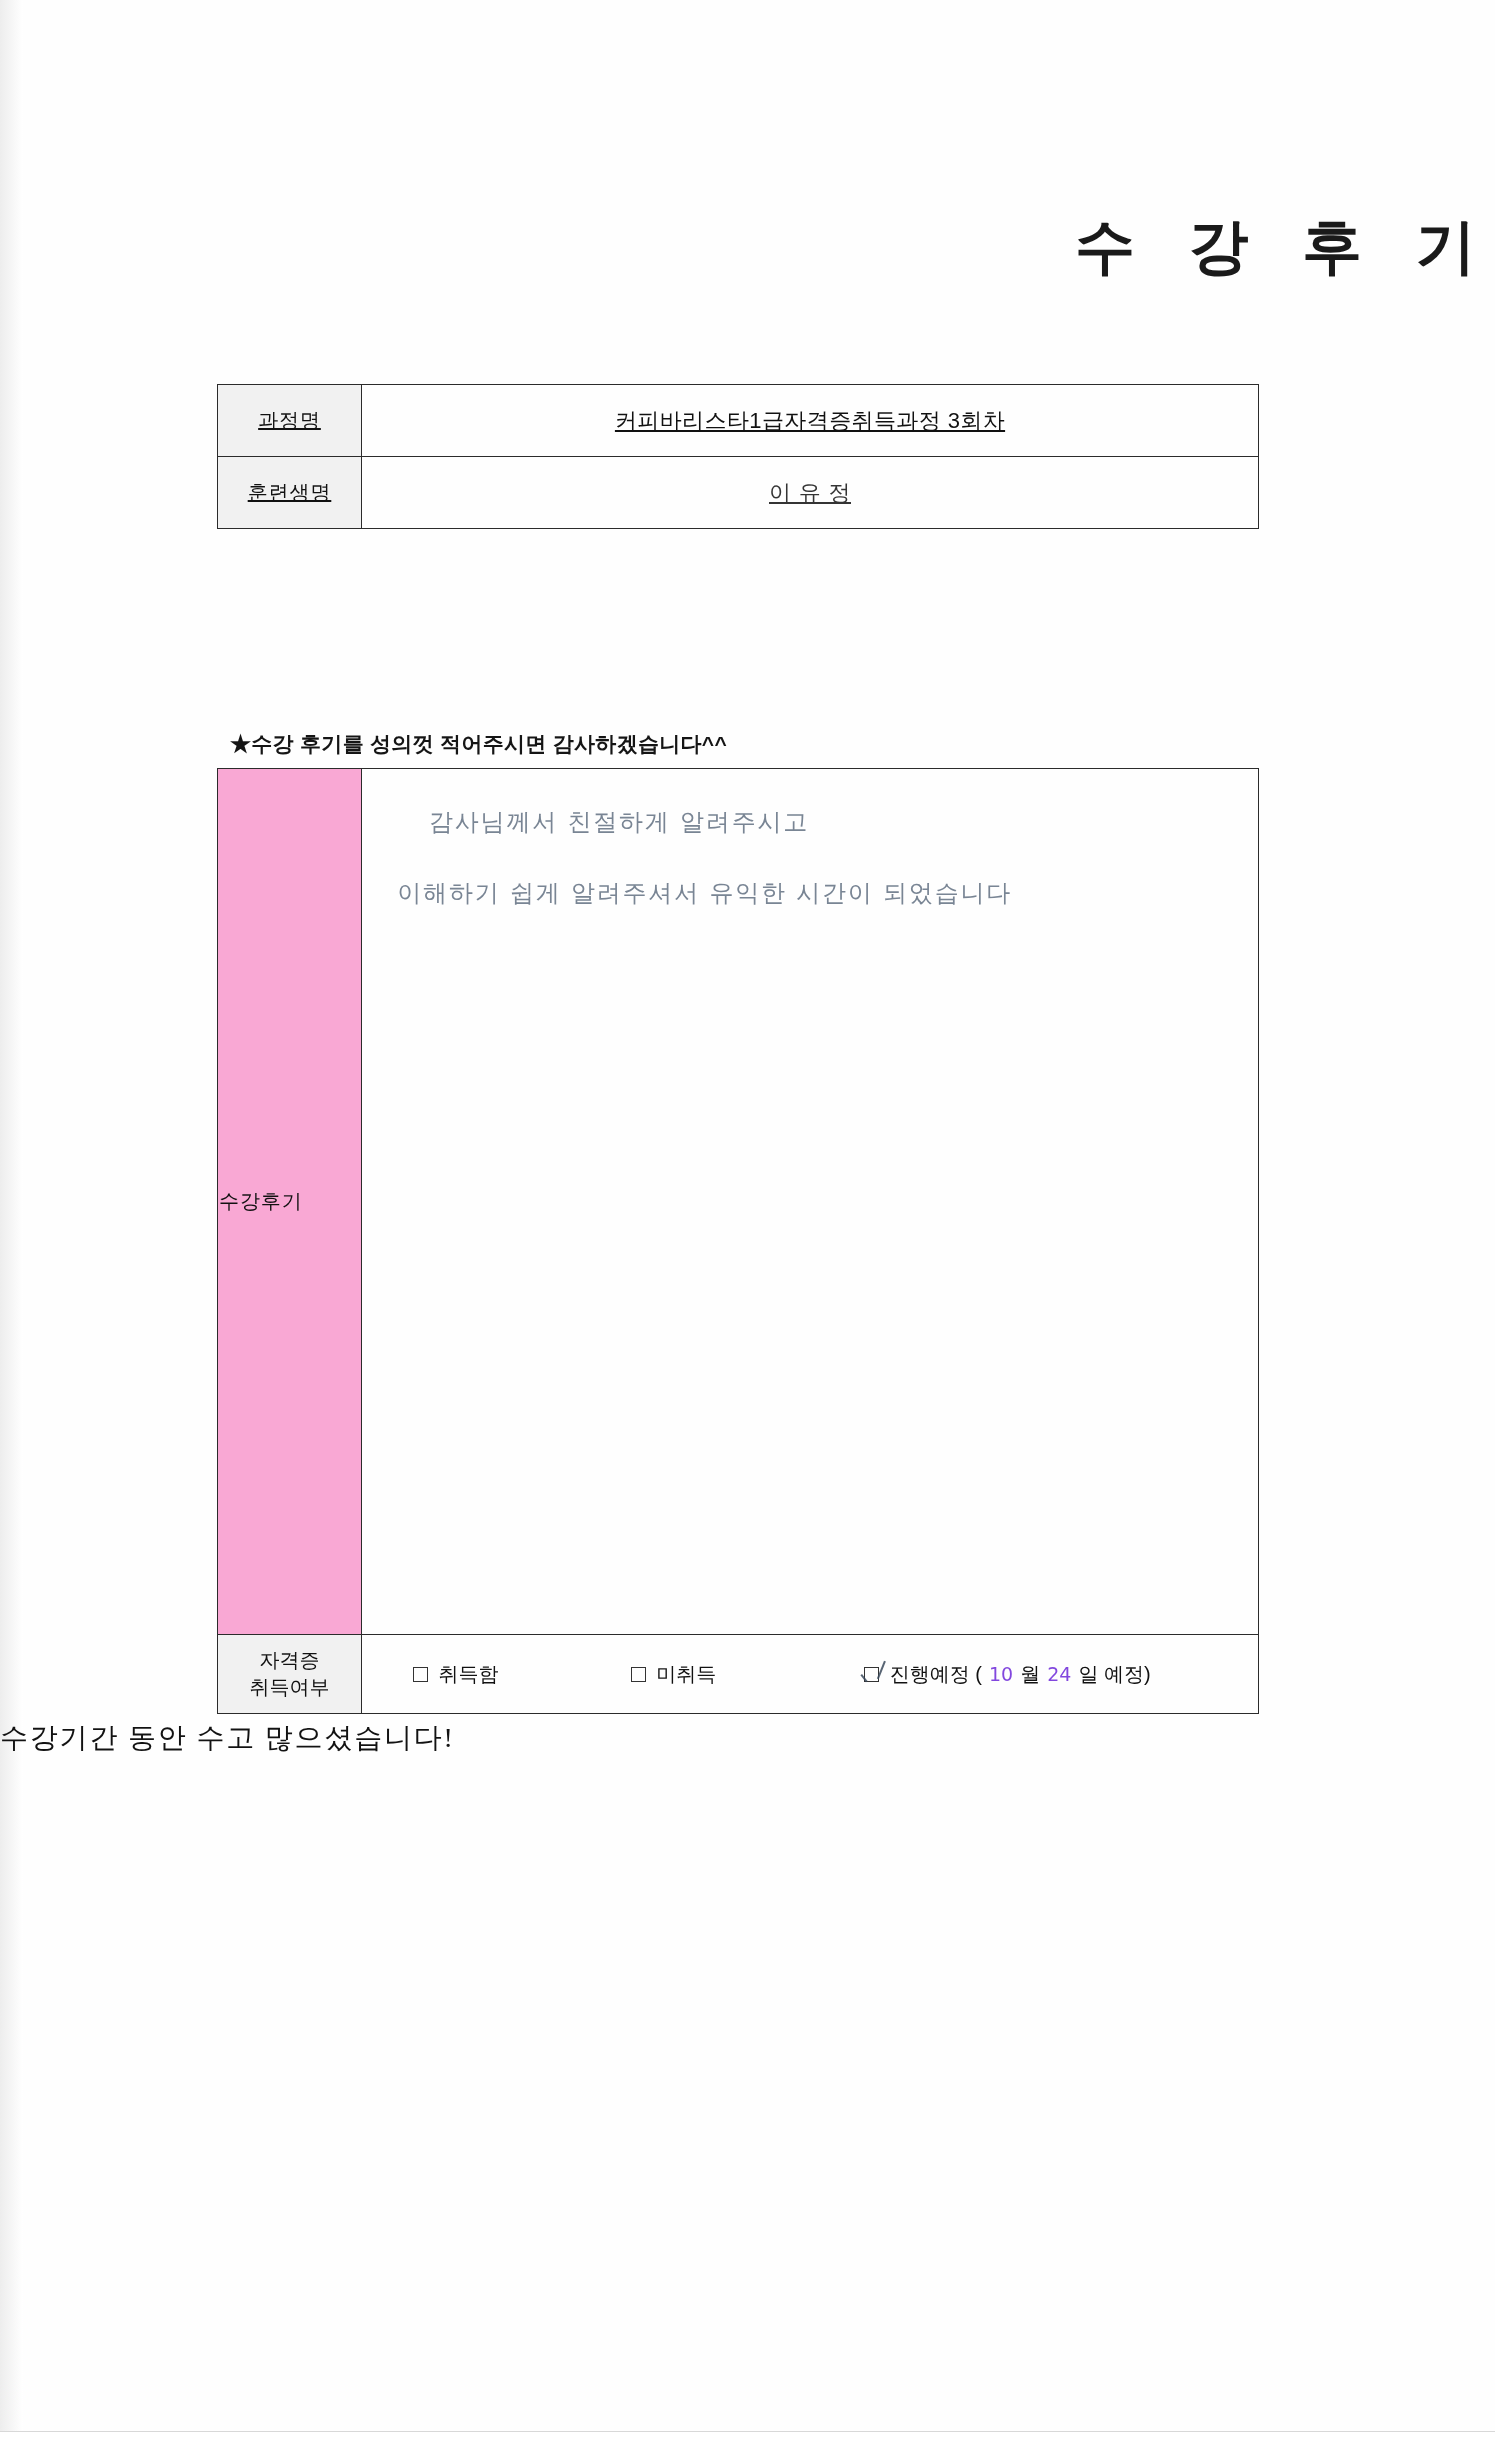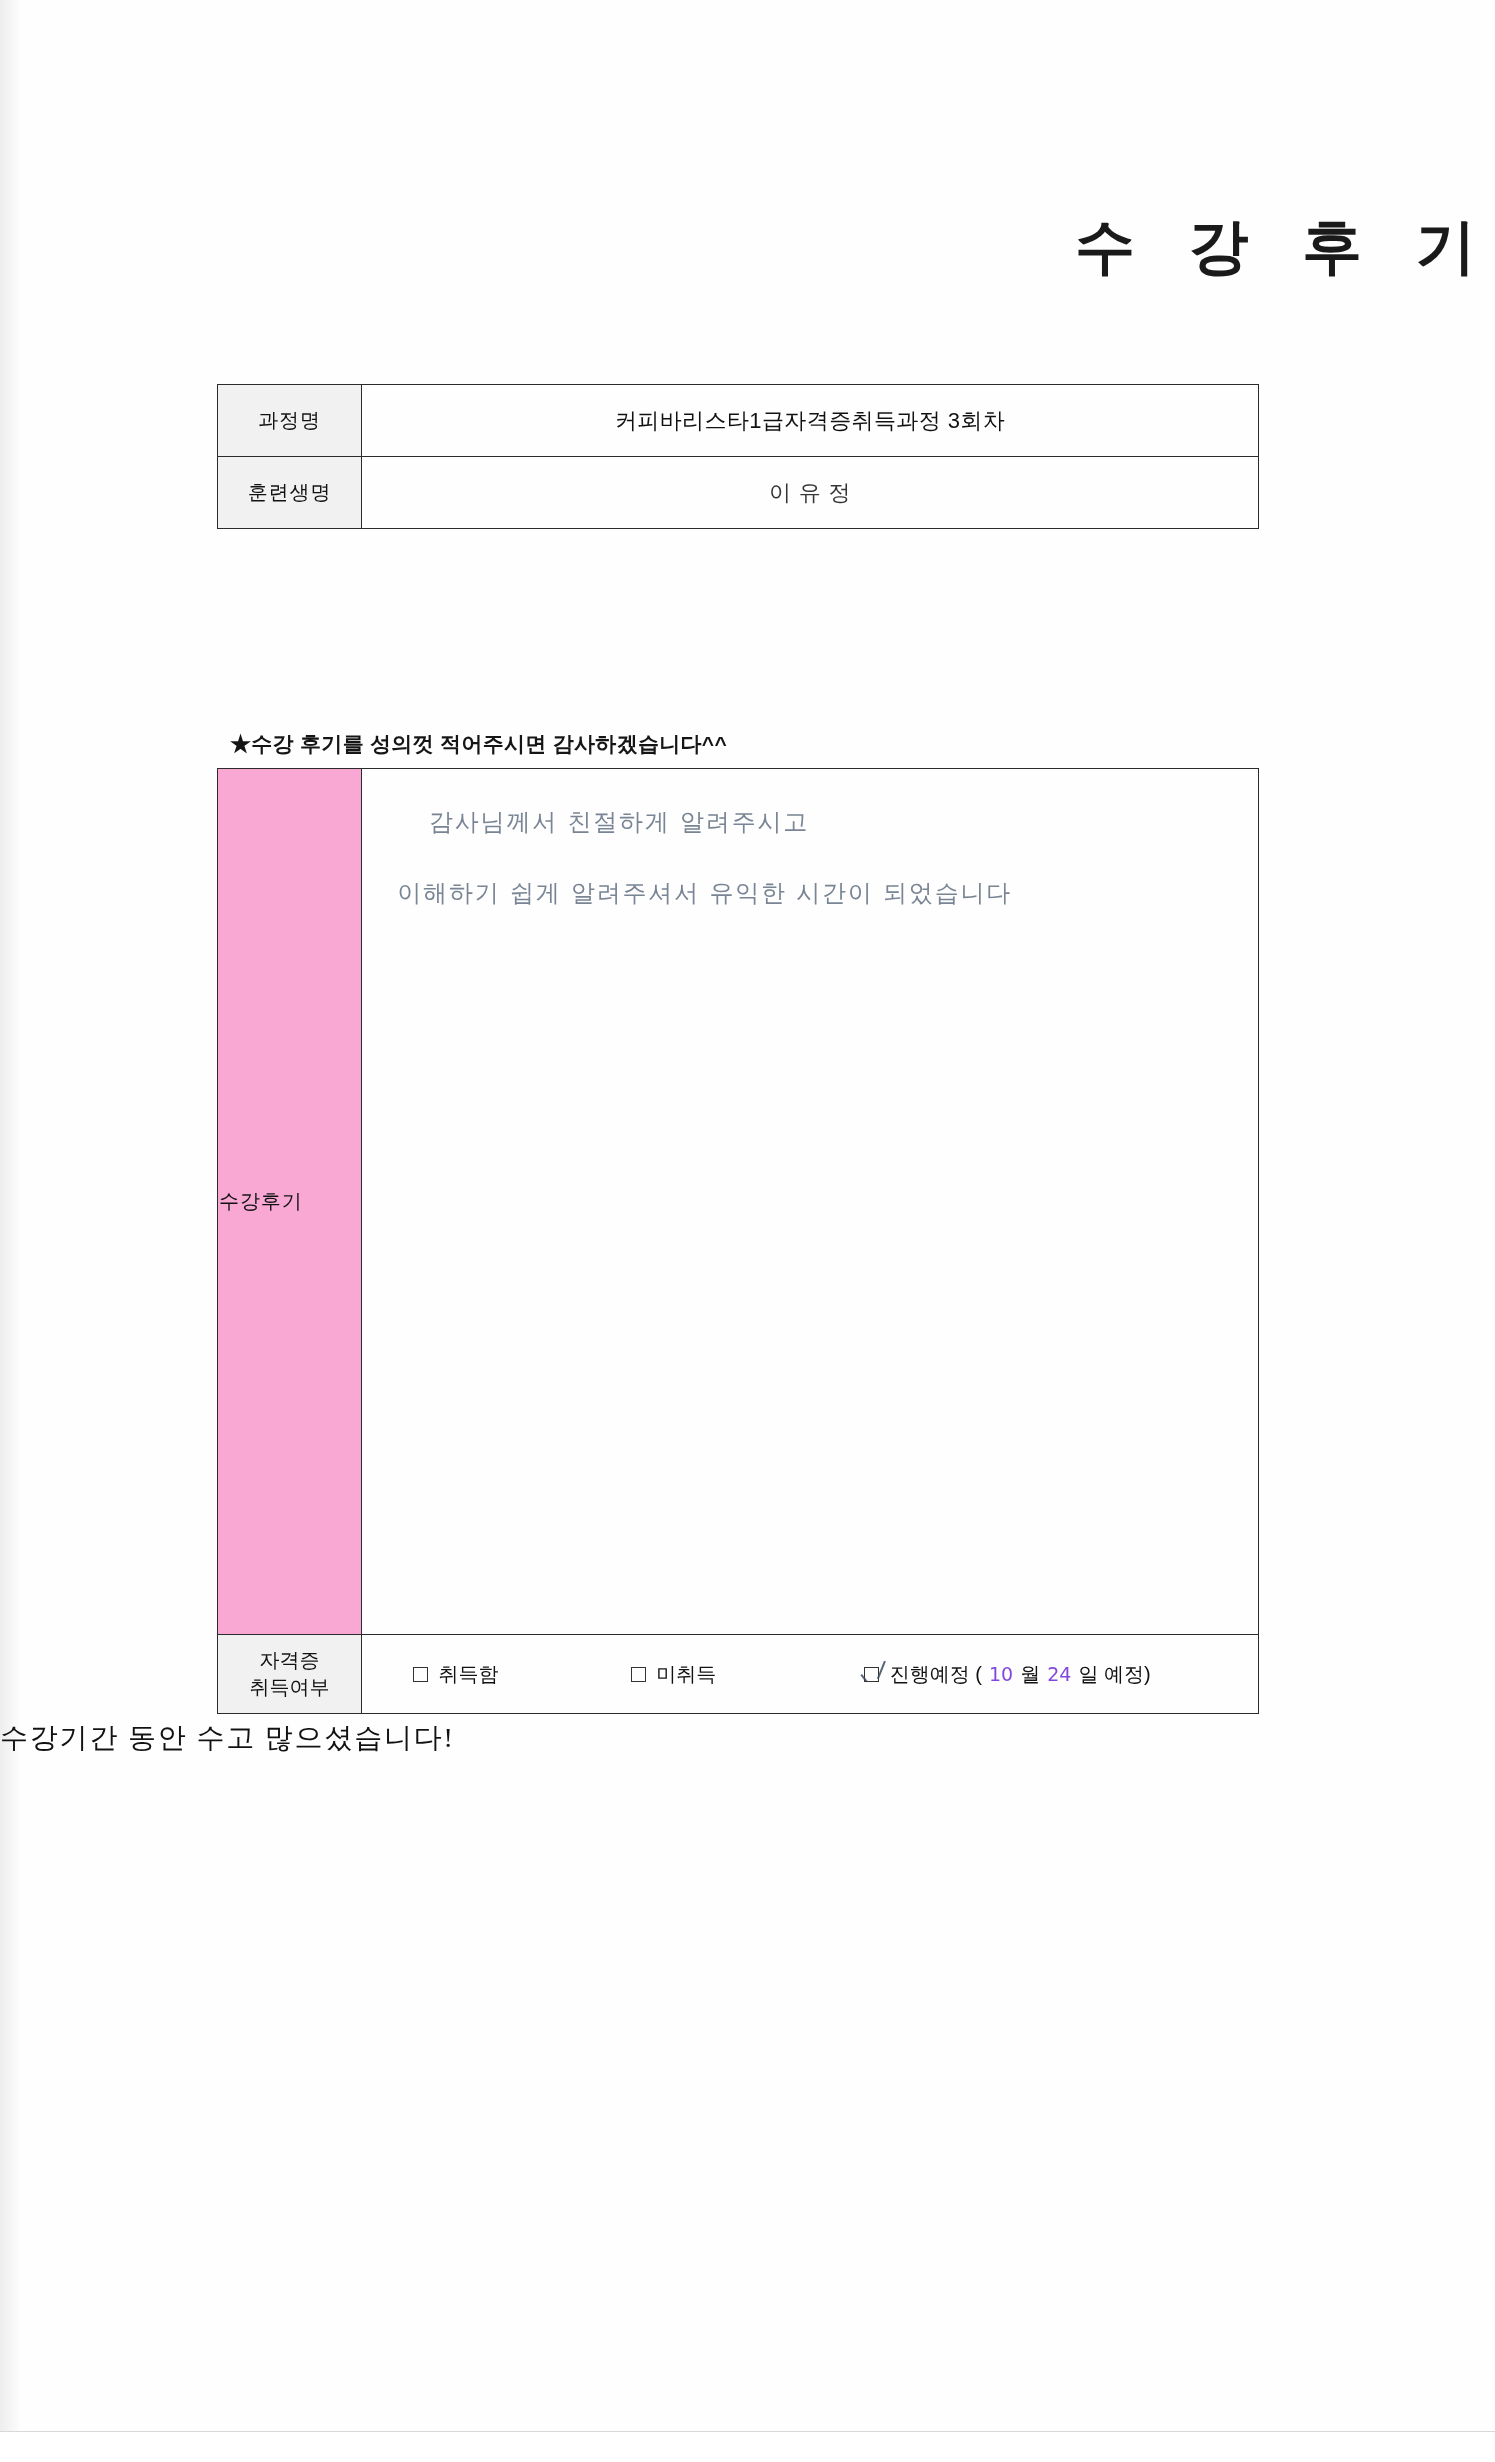--- a/index.html
+++ b/index.html
@@ -54,20 +54,21 @@
   }
 
   
   .info-table {
     position: absolute;
     left: 217px;
     top: 384px;
     width: 1042px;
     border-collapse: collapse;
     table-layout: fixed;
+    text-decoration: underline;
   }
   .info-table td {
     border: 1.4px solid #2b2b2b;
     height: 69px;
     font-size: 20px;
     color: #111;
   }
   .info-table td.label {
     width: 141px;
     text-align: center;

